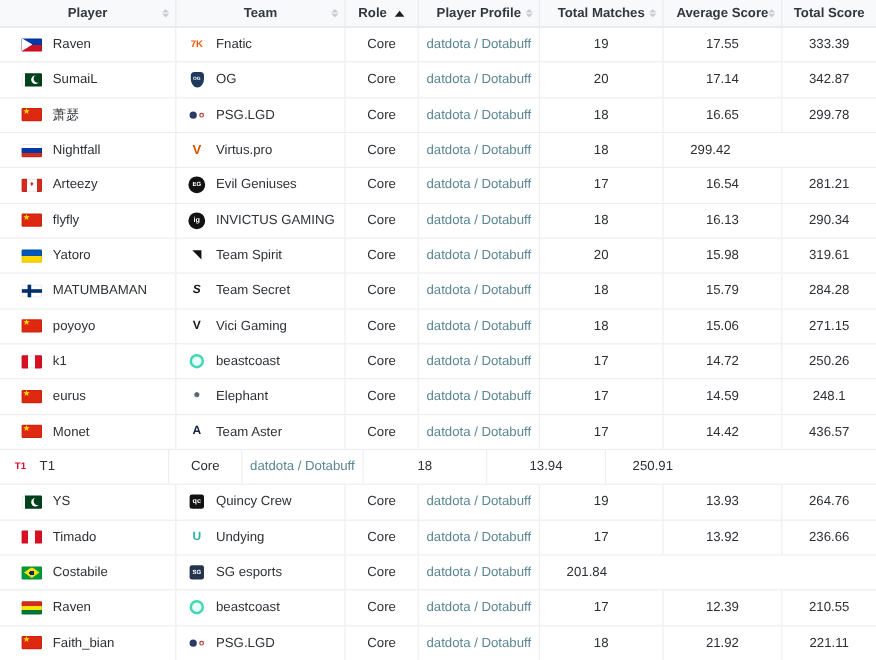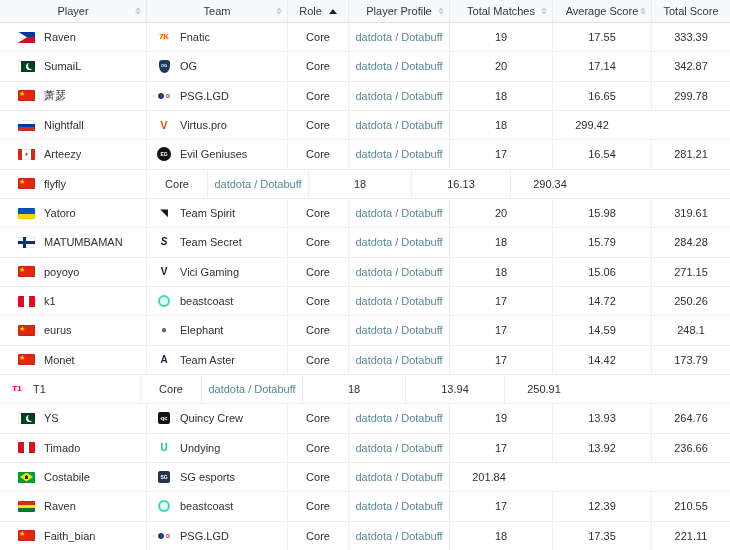--- a/index.html
+++ b/index.html
@@ -7,21 +7,21 @@
   body {
     font-family:"Liberation Sans","DejaVu Sans",sans-serif;
     font-size:11px; color:#2d3035; width:730px; height:550px; overflow:hidden;
   }
   #table { width:730px; height:550px; display:flex; flex-direction:column; background:#fff; }
 
   
   .thead { display:flex; height:23px; flex:0 0 23px; background:#f8f9fa; border-bottom:1px solid #dde1e5; }
   .th {
     position:relative; display:flex; align-items:center; justify-content:center;
-    font-weight:normal; font-size:11px; color:#33373c; border-right:1px solid #e8ebee;
+    font-weight:bold; font-size:11px; color:#33373c; border-right:1px solid #e8ebee;
     cursor:pointer; white-space:nowrap;
   }
   .th:last-child { border-right:none; }
   .sort-idle { position:absolute; right:5px; top:50%; transform:translateY(-50%); display:flex; flex-direction:column; gap:1px; }
   .sort-idle i { display:block; width:0; height:0; border-left:3px solid transparent; border-right:3px solid transparent; }
   .sort-idle .up   { border-bottom:3px solid #c7ccd2; }
   .sort-idle .down { border-top:3px solid #c7ccd2; }
   .sort-asc { display:inline-block; width:0; height:0; margin-left:7px;
     border-left:4px solid transparent; border-right:4px solid transparent; border-bottom:5px solid #1d2126; }
 
@@ -261,20 +261,28 @@
           <span>281.21</span>
         </div>
       </div>
       <div class="tr">
         <div class="td left player-pad" style="flex:0 0 147px">
           <span class="flag" style="background:#de2910">
             <i style="left:1px;top:0;color:#ffde00;font-size:7px">★</i>
           </span>
           <span class="pname">flyfly</span>
         </div>
+        <div class="td left team-pad" style="flex:0 0 141px">
+          <span class="logo">
+            <span class="lg-circle" style="background:#121212">
+              <b style="color:#ffffff;font-size:6px">ig</b>
+            </span>
+          </span>
+          <span class="tname">INVICTUS GAMING</span>
+        </div>
         <div class="td" style="flex:0 0 61px">
           <span>Core</span>
         </div>
         <div class="td" style="flex:0 0 101px">
           <a class="dlink" style="color:#5b8794">datdota</a>
           <span class="lsep" style="color:#5b8794">/</span>
           <a class="dlink" style="color:#5b8794">Dotabuff</a>
         </div>
         <div class="td" style="flex:0 0 103px">
           <span>18</span>
@@ -459,21 +467,21 @@
           <span class="lsep" style="color:#5b8794">/</span>
           <a class="dlink" style="color:#5b8794">Dotabuff</a>
         </div>
         <div class="td" style="flex:0 0 103px">
           <span>17</span>
         </div>
         <div class="td" style="flex:0 0 99px">
           <span>14.42</span>
         </div>
         <div class="td" style="flex:0 0 78px">
-          <span>173.79</span>
+          <span>436.57</span>
         </div>
       </div>
       <div class="tr">
         <div class="td left team-pad" style="flex:0 0 141px">
           <span class="logo">
             <b style="color:#e2012d;font-size:8px;font-weight:800;">T1</b>
           </span>
           <span class="tname">T1</span>
         </div>
         <div class="td" style="flex:0 0 61px">
@@ -632,20 +640,20 @@
         </div>
         <div class="td" style="flex:0 0 101px">
           <a class="dlink" style="color:#5b8794">datdota</a>
           <span class="lsep" style="color:#5b8794">/</span>
           <a class="dlink" style="color:#5b8794">Dotabuff</a>
         </div>
         <div class="td" style="flex:0 0 103px">
           <span>18</span>
         </div>
         <div class="td" style="flex:0 0 99px">
-          <span>17.35</span>
+          <span>21.92</span>
         </div>
         <div class="td" style="flex:0 0 78px">
           <span>221.11</span>
         </div>
       </div>
     </div>
 </div>
 
 </body></html>

